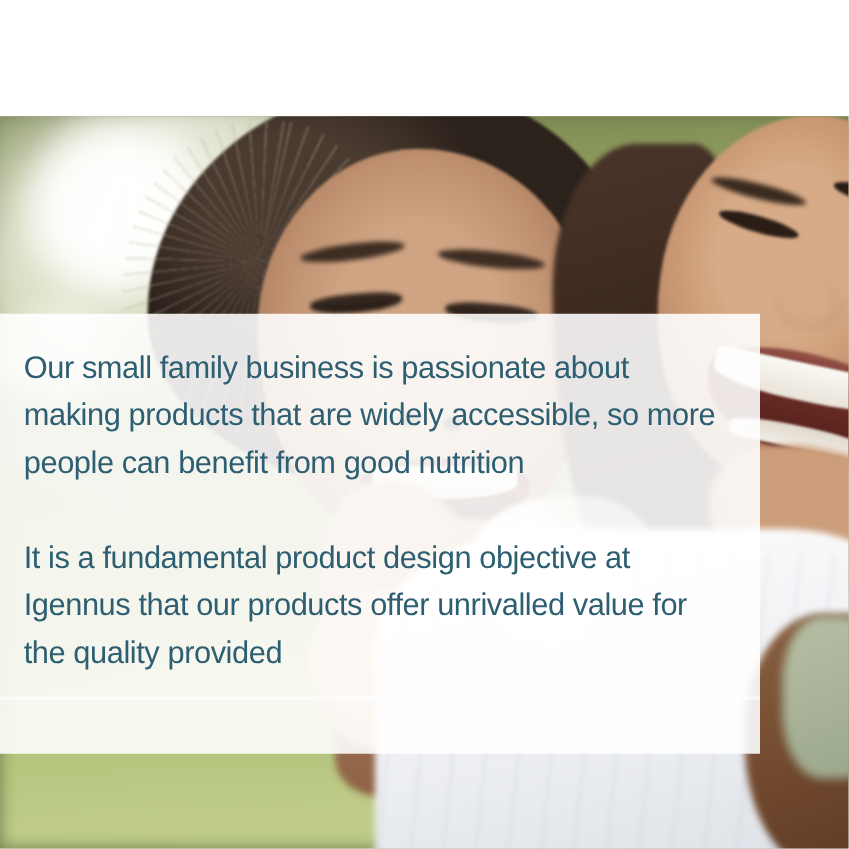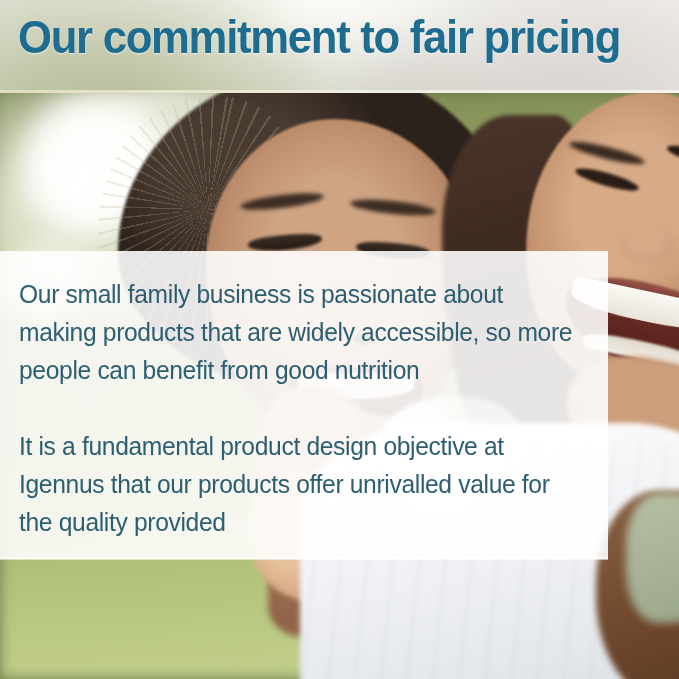--- a/index.html
+++ b/index.html
@@ -432,21 +432,21 @@
     background: linear-gradient(160deg, #b6c0a4 0%, #9aa68a 100%);
     filter: blur(4px);
   }
 
   
   .text-panel {
     position: absolute;
     left: 0;
     top: 251px;
     width: 608px;
-    height: 308px;
+    height: 352px;
     background: rgba(255,255,255,0.885);
     z-index: 20;
     box-sizing: border-box;
     padding: 24px 22px 0 19px;
   }
   .text-panel p {
     margin: 0;
     font-family: "Liberation Sans", sans-serif;
     font-size: 25px;
     line-height: 38px;
@@ -517,19 +517,14 @@
     <div class="right-shoulder"></div>
     <div class="right-green"></div>
   </div>
 
   <div class="text-panel">
     <p class="first">Our small family business is passionate about making products that are widely accessible, so more people can benefit from good nutrition</p>
     <p class="second">It is a fundamental product design objective at Igennus that our products offer unrivalled value for the quality provided</p>
   </div>
   <div class="panel-shadow"></div>
 
-  <div class="header-band">
-    <div class="band-bokeh"></div>
-    <div class="band-edge"></div>
-    <h1 class="poster-title">Our commitment to fair pricing</h1>
-  </div>
 
 </div>
 
 </body></html>

